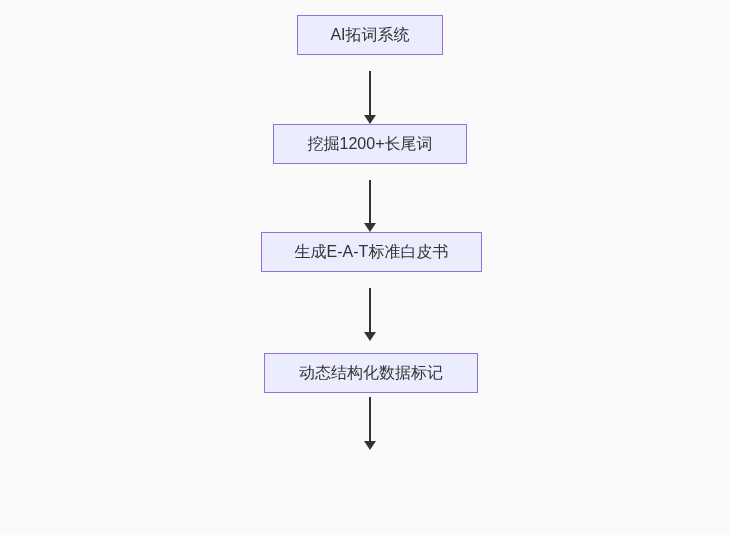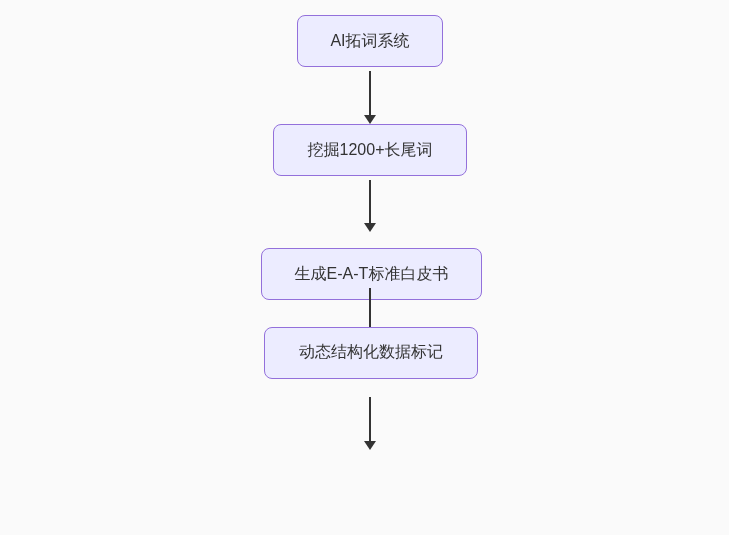--- a/index.html
+++ b/index.html
@@ -16,38 +16,38 @@
     background: var(--canvas-bg);
     overflow: hidden;
   }
   .canvas {
     position: relative;
     width: 729px; height: 535px;
     background: var(--canvas-bg);
   }
   .node {
     position: absolute;
-    height: 52px;
+    height: 40px;
     background: var(--node-fill);
     border: 1.5px solid var(--node-border);
-    border-radius: 8px;
+    border-radius: 0;
     display: flex;
     align-items: center;
     justify-content: center;
   }
   .node-label {
     font-size: 16px;
     color: var(--node-text);
     white-space: nowrap;
     line-height: 1;
   }
   .node-1 { left: 297px; top: 15px;  width: 146px; }
   .node-2 { left: 273px; top: 124px; width: 194px; text-align: right; }
-  .node-3 { left: 261px; top: 248px; width: 221px; }
-  .node-4 { left: 264px; top: 327px; width: 214px; font-family: Liberation Mono, monospace; }
+  .node-3 { left: 261px; top: 232px; width: 221px; }
+  .node-4 { left: 264px; top: 353px; width: 214px; }
   .node-5 { left: 253px; top: 450px; width: 235px; }
 
   .edge {
     position: absolute;
     left: 364px;
     width: 12px;
     display: flex;
     flex-direction: column;
     align-items: center;
   }

